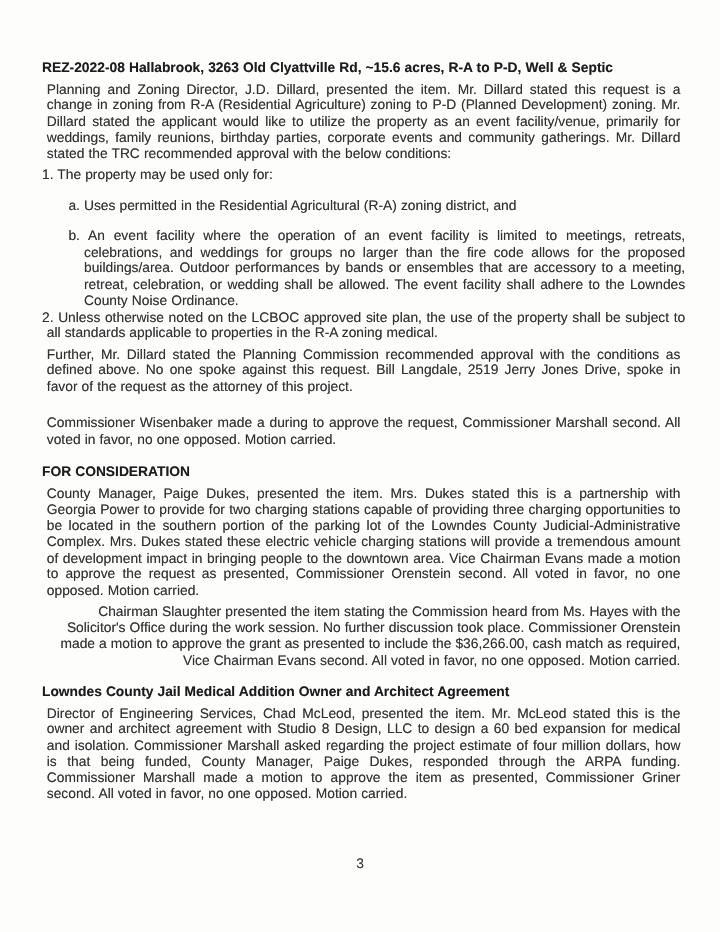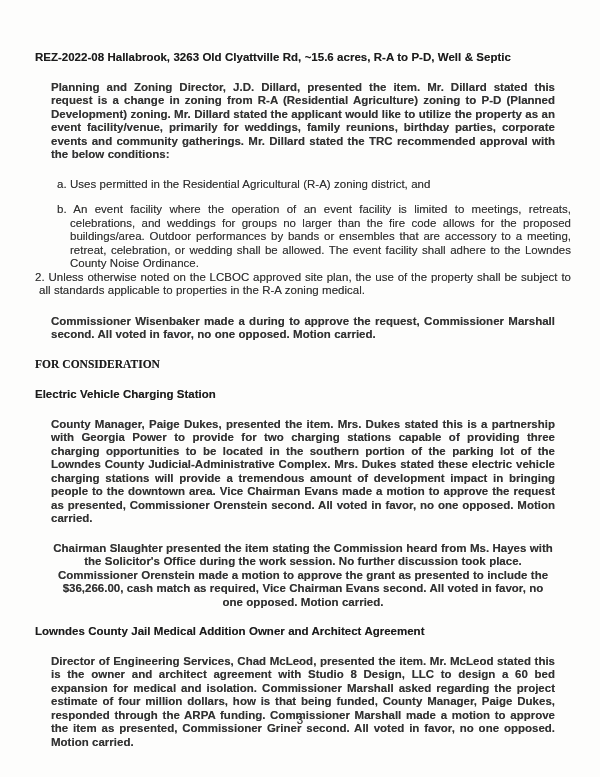--- a/index.html
+++ b/index.html
@@ -12,59 +12,60 @@
     overflow:hidden;
   }
   .content{
     position:absolute;
     left:35px;top:51px;width:536px;
     font-size:11.5px;line-height:13.5px;
     text-shadow:0 0 .4px rgba(60,60,60,.55);
     word-spacing:.2px;
   }
   .h1,.h2{font-weight:bold;color:#1c1c1c;}
-  p{margin:16px;text-align:justify;font-weight:bold;}
-  p.left{text-align:center;}
+  p{margin:4px;text-align:justify;}
+  p.left{text-align:right;}
   .cond{text-align:justify;}
   .l1{padding-left:15px;text-indent:-15px;}
   .l1s{padding-left:4px;text-indent:-4px;}
   .l2{margin-left:22px;padding-left:13px;text-indent:-13px;margin-top:12px;}
   .gap17{margin-top:17px;}
-  .gap14{margin-top:14px;font-family:Liberation Serif, serif;}
+  .gap14{margin-top:14px;}
   .gap13{margin-top:13px;}
   .pageno{
     position:absolute;left:0;top:714px;width:600px;
     text-align:center;font-size:11.5px;color:#3a3a3a;
     text-shadow:0 0 .4px rgba(60,60,60,.55);
   }
 </style>
 </head>
 <body>
 
 <div class="page">
   <div class="content">
 
     <div class="h1">REZ-2022-08 Hallabrook, 3263 Old Clyattville Rd, ~15.6 acres, R-A to P-D, Well &amp; Septic</div>
 
     <p>Planning and Zoning Director, J.D. Dillard, presented the item.  Mr. Dillard stated this request is a change in zoning from R-A (Residential Agriculture) zoning to P-D (Planned Development) zoning.  Mr. Dillard stated the applicant would like to utilize the property as an event facility/venue, primarily for weddings, family reunions, birthday parties, corporate events and community gatherings.  Mr. Dillard stated the TRC recommended approval with the below conditions:</p>
 
+    <div class="cond l1"><span>1.</span> <span>The property may be used only for:</span></div>
 
     <div class="cond l2"><span>a.</span> <span>Uses permitted in the Residential Agricultural (R-A) zoning district, and</span></div>
 
     <div class="cond l2"><span>b.</span> <span>An event facility where the operation of an event facility is limited to meetings, retreats, celebrations, and weddings for groups no larger than the fire code allows for the proposed buildings/area. Outdoor performances by bands or ensembles that are accessory to a meeting, retreat, celebration, or wedding shall be allowed. The event facility shall adhere to the Lowndes County Noise Ordinance.</span></div>
 
     <div class="cond l1s"><span>2.</span> <span>Unless otherwise noted on the LCBOC approved site plan, the use of the property shall be subject to all standards applicable to properties in the R-A zoning medical.</span></div>
 
 
+    <p>Further, Mr. Dillard stated the Planning Commission recommended approval with the conditions as defined above.  No one spoke against this request.  Bill Langdale, 2519 Jerry Jones Drive, spoke in favor of the request as the attorney of this project.</p>
 
     <p class="gap17">Commissioner Wisenbaker made a during to approve the request, Commissioner Marshall second.  All voted in favor, no one opposed.  Motion carried.</p>
 
     <div class="h2 gap14">FOR CONSIDERATION</div>
 
-    <div class="h2 gap17">Electric Vehicle Charging Station</div>
     <p>County Manager, Paige Dukes, presented the item.  Mrs. Dukes stated this is a partnership with Georgia Power to provide for two charging stations capable of providing three charging opportunities to be located in the southern portion of the parking lot of the Lowndes County Judicial-Administrative Complex.  Mrs. Dukes stated these electric vehicle charging stations will provide a tremendous amount of development impact in bringing people to the downtown area.  Vice Chairman Evans made a motion to approve the request as presented, Commissioner Orenstein second.  All voted in favor, no one opposed. Motion carried.</p>
 
     <p class="left">Chairman Slaughter presented the item stating the Commission heard from Ms. Hayes with the Solicitor's Office during the work session.  No further discussion took place.  Commissioner Orenstein made a motion to approve the grant as presented to include the $36,266.00, cash match as required, Vice Chairman Evans second.  All voted in favor, no one opposed.  Motion carried.</p>
 
     <div class="h2 gap13">Lowndes County Jail Medical Addition Owner and Architect Agreement</div>
     <p>Director of Engineering Services, Chad McLeod, presented the item. Mr. McLeod stated this is the owner and architect agreement with Studio 8 Design, LLC to design a 60 bed expansion for medical and isolation.  Commissioner Marshall asked regarding the project estimate of four million dollars, how is that being funded, County Manager, Paige Dukes, responded through the ARPA funding.  Commissioner Marshall made a motion to approve the item as presented, Commissioner Griner second.  All voted in favor, no one opposed.  Motion carried.</p>
 
   </div>
 
   <div class="pageno">3</div>

